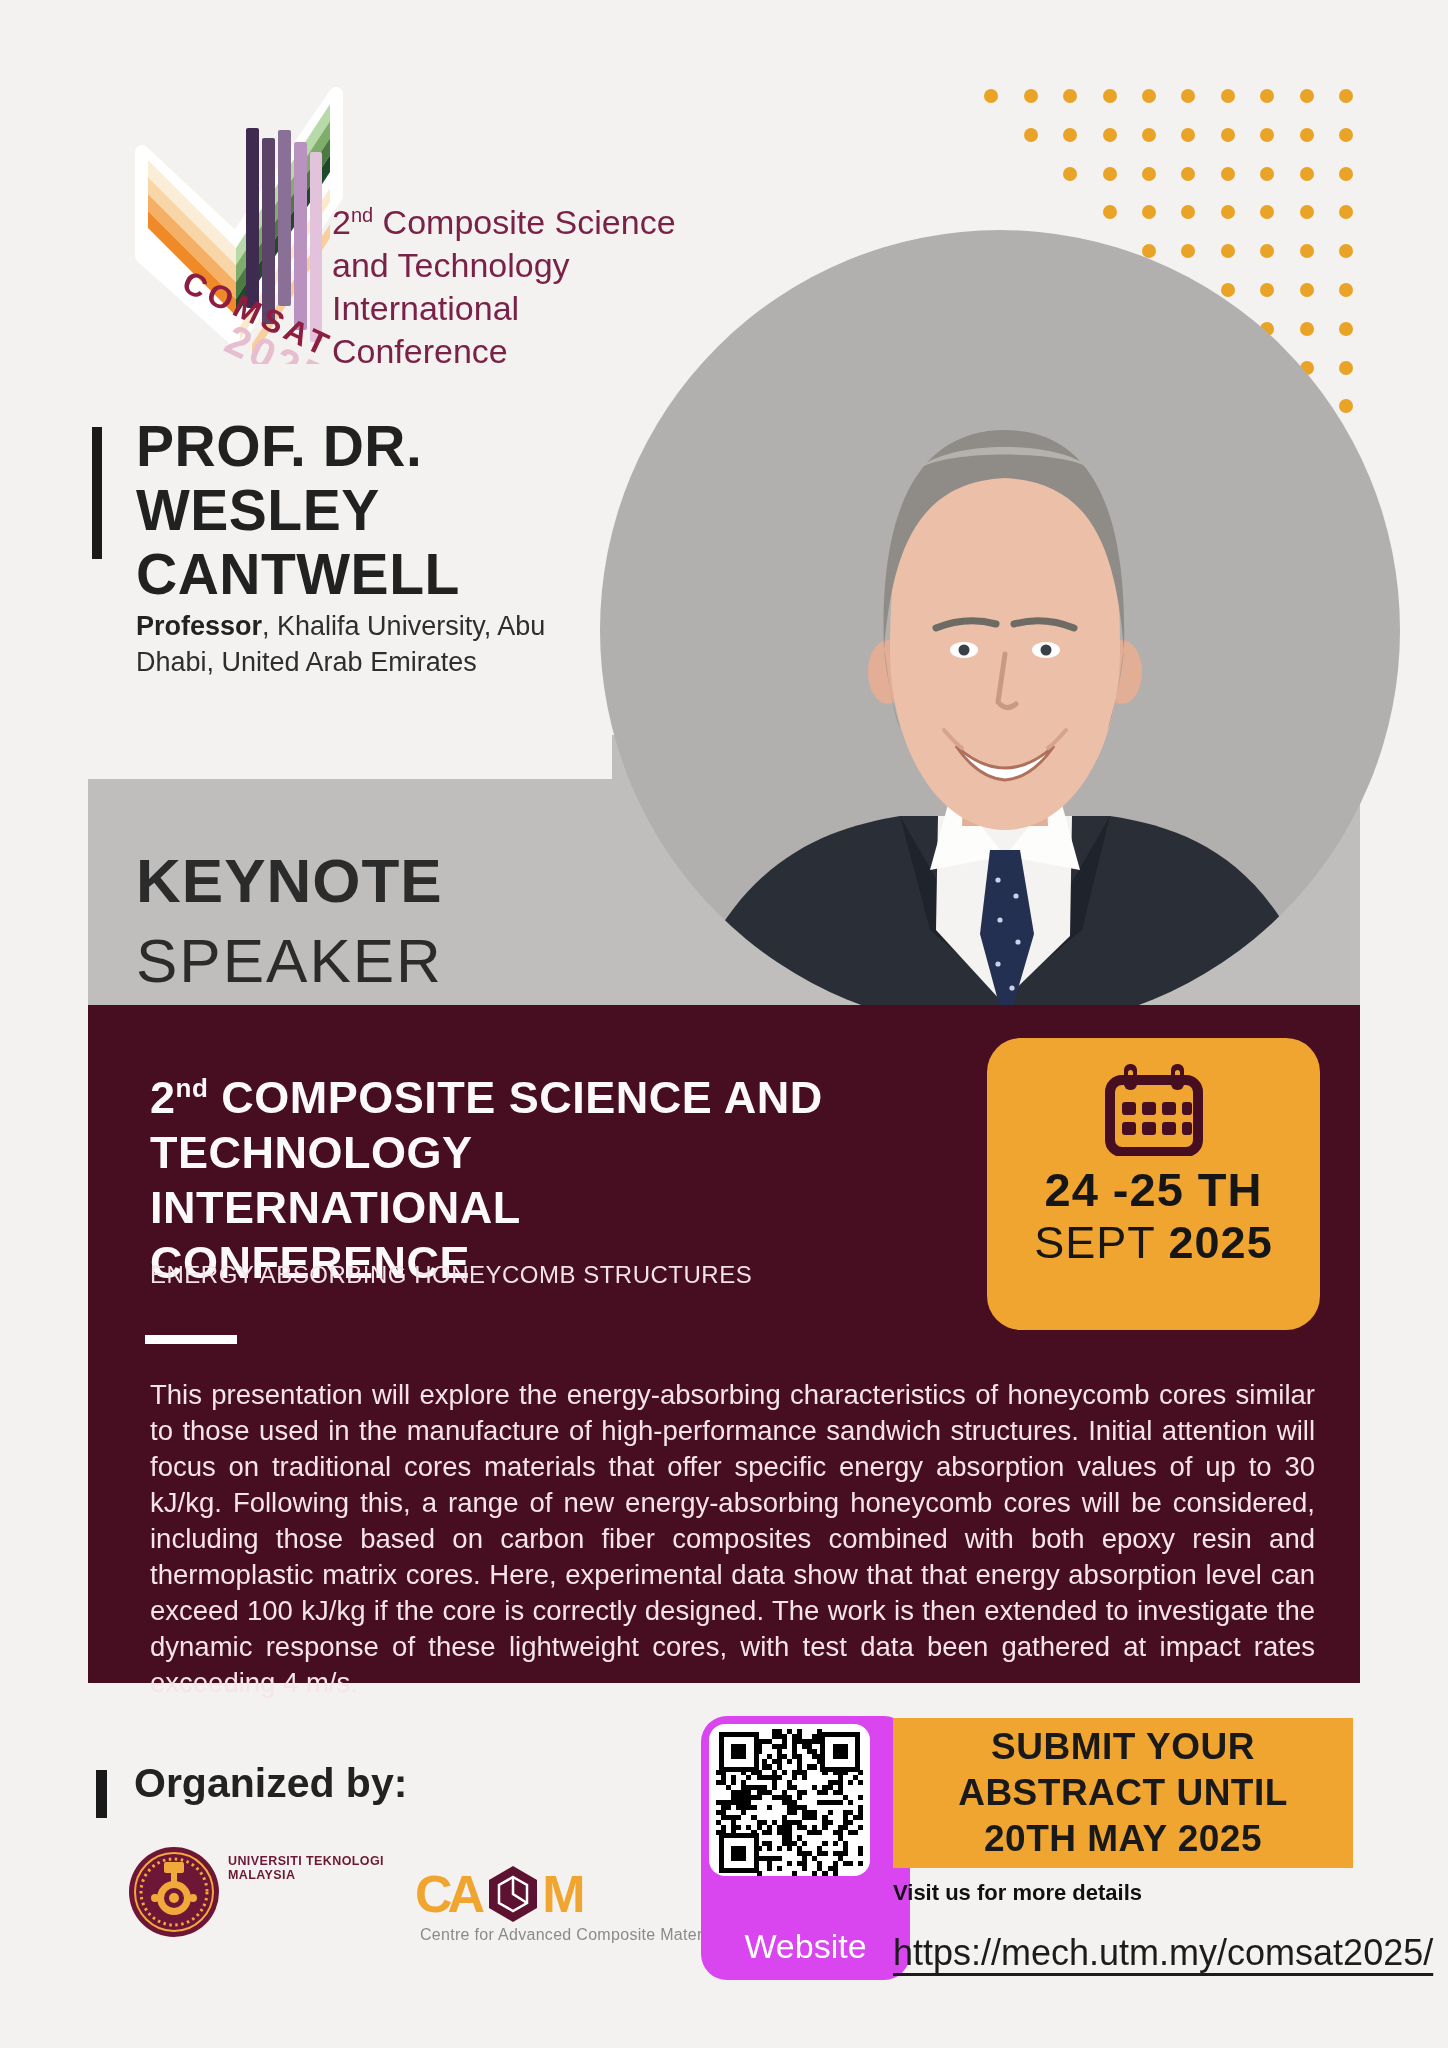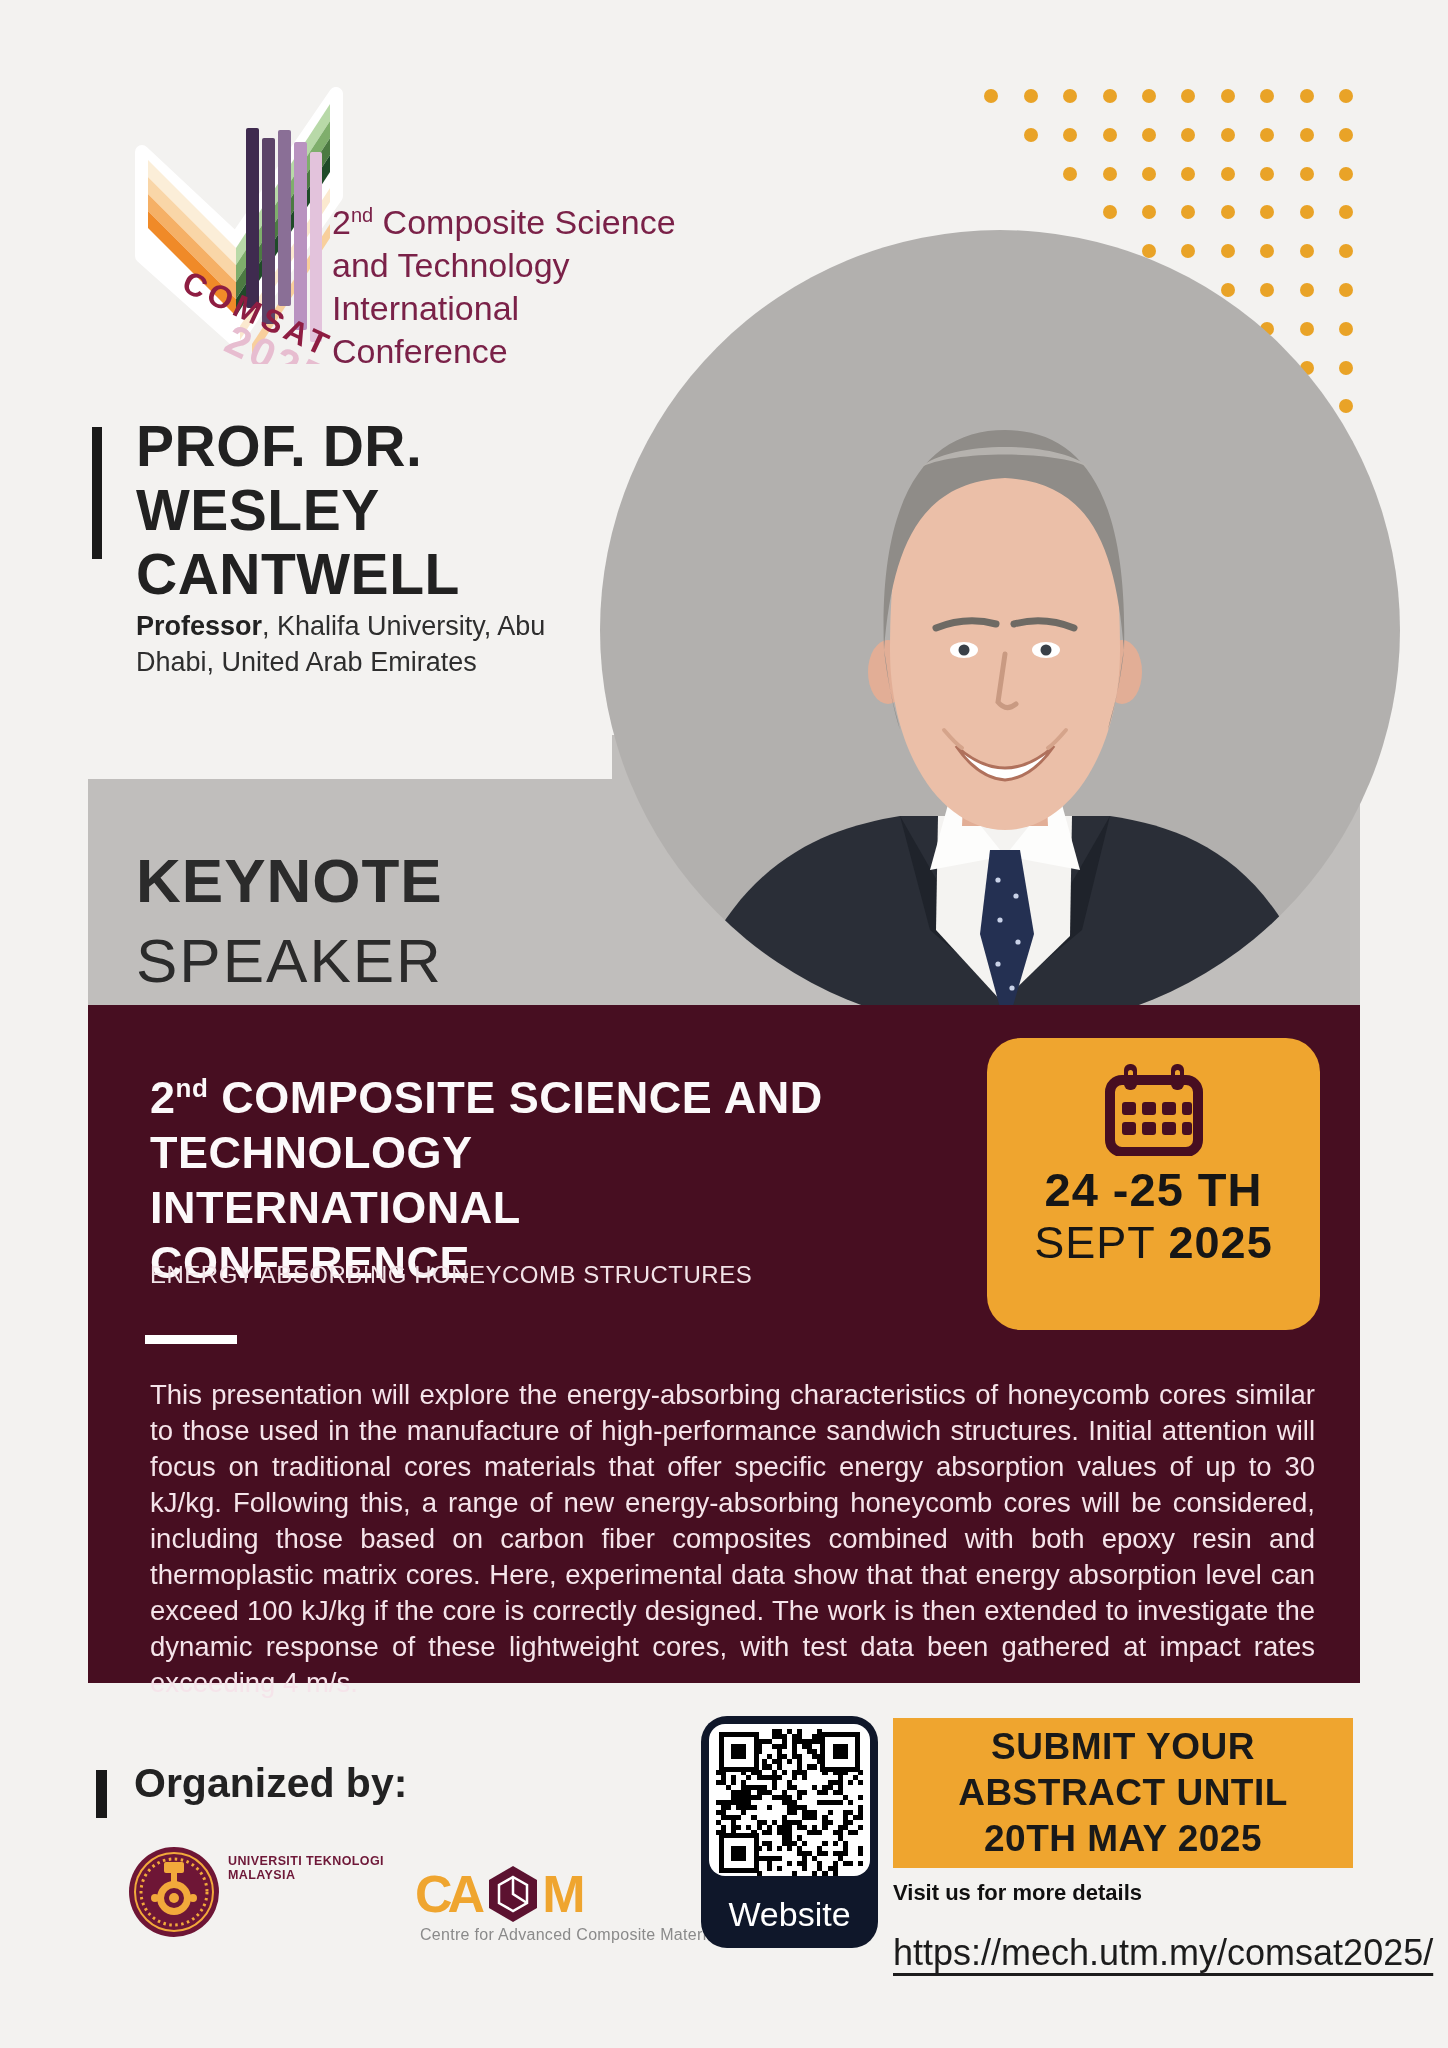--- a/index.html
+++ b/index.html
@@ -54,22 +54,22 @@
   .utm-abbr{position:absolute;left:228px;top:1838px;font-family:"Liberation Serif",serif;
     font-weight:700;font-size:76px;color:var(--utm);letter-spacing:2px;}
   .utm-name{position:absolute;left:228px;top:1854px;width:175px;font-size:12.5px;font-weight:700;
     color:var(--utm);letter-spacing:.4px;}
   .cacm{position:absolute;left:415px;top:1864px;display:flex;align-items:center;}
   .cacm-c,.cacm-a,.cacm-m{font-size:52px;font-weight:800;color:var(--orange);letter-spacing:-1px;}
   .cacm-a{margin-left:-4px;}
   .cacm svg{margin:0 2px;}
   .cacm-caption{position:absolute;left:420px;top:1926px;font-size:16px;color:#8a8a8a;letter-spacing:.3px;}
 
-  .qr-block{position:absolute;left:701px;top:1716px;width:177px;height:232px;background:#0f172a;
-    border-radius:26px;padding:0;}
+  .qr-block{position:absolute;left:701px;top:1716px;width:177px;height:232px;background:#d946ef;
+    border-radius:26px;padding:16px;}
   .qr-white{position:absolute;left:8px;top:8px;width:161px;height:152px;background:#ffffff;border-radius:16px;}
   .qr-white svg{position:absolute;left:7px;top:5px;}
   .qr-label{position:absolute;left:0;bottom:14px;width:100%;text-align:center;
     font-size:34px;color:#ffffff;font-weight:400;}
 
   .submit-box{position:absolute;left:893px;top:1718px;width:460px;height:150px;background:var(--orange);
     display:flex;flex-direction:column;justify-content:center;text-align:center;}
   .submit-line{font-size:37px;line-height:46px;font-weight:800;color:#191919;letter-spacing:.5px;}
   .visit{position:absolute;left:893px;top:1880px;font-size:22px;font-weight:700;color:#101010;text-align:right;}
   .url{position:absolute;left:893px;top:1932px;font-size:36px;color:#1c1c1c;text-decoration:underline;

